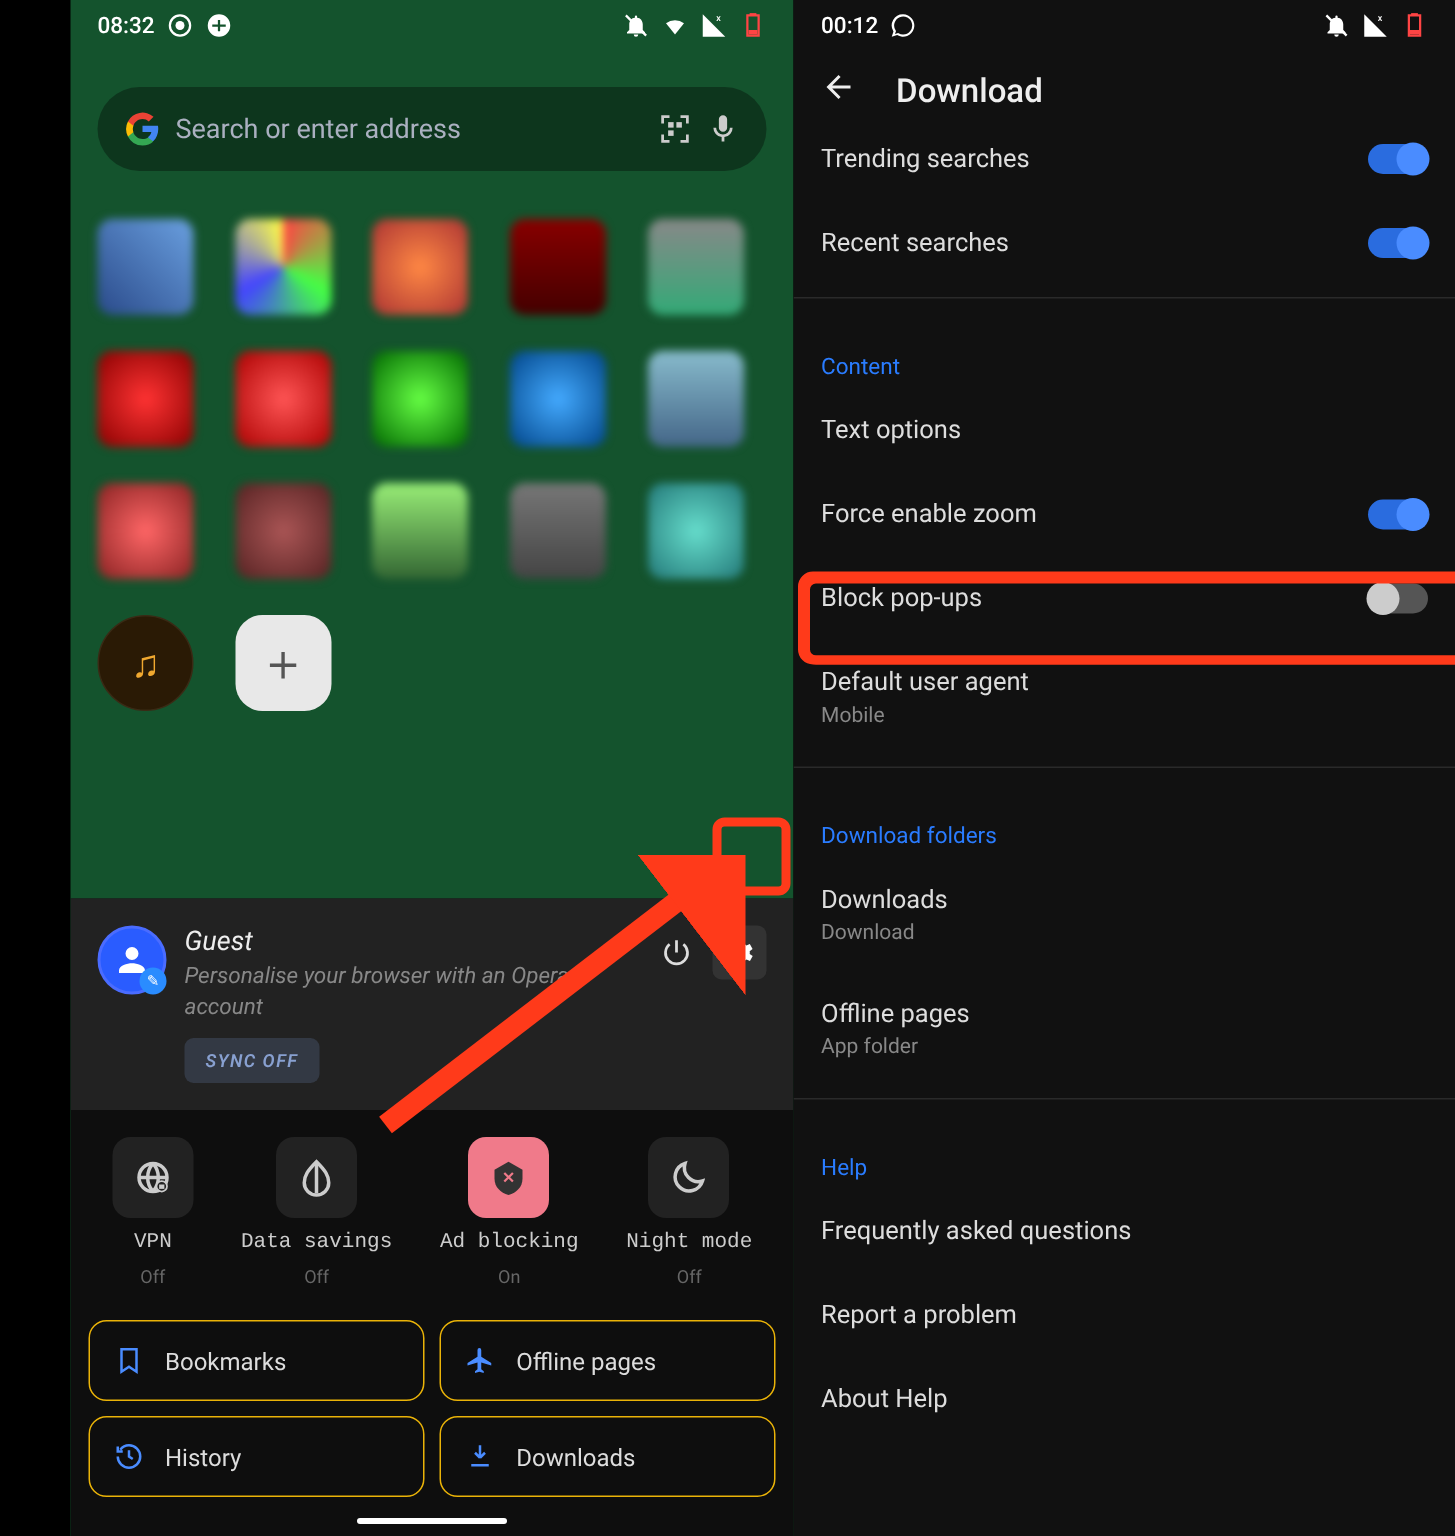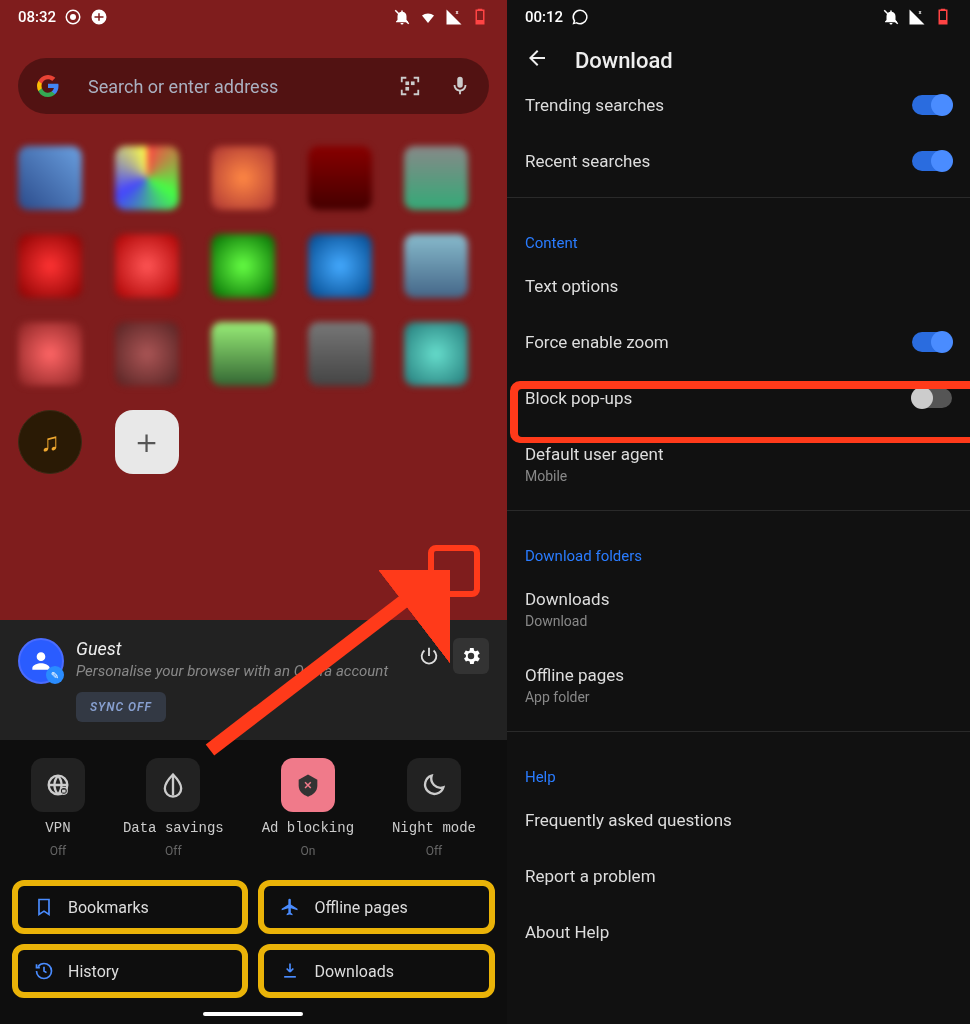--- a/index.html
+++ b/index.html
@@ -1,27 +1,27 @@
 <!DOCTYPE html>
 <html><head>
 <meta charset="utf-8">
 <style>
 * { margin: 0; padding: 0; box-sizing: border-box; font-family: -apple-system, Roboto, sans-serif; }
 body { width: 970px; height: 1024px; display: flex; background: #000; overflow: hidden; }
 .screen { height: 1024px; position: relative; overflow: hidden; }
-.screen-left { width: 531px; background: #7f1d1d; }
+.screen-left { width: 531px; background: #14532d; margin-left: 47px; }
 .screen-right { width: 485px; background: #111; }
 
 
 .status-bar { height: 34px; display: flex; align-items: center; justify-content: space-between; padding: 0 18px; color: #fff; font-size: 15px; font-weight: 500; }
 .status-left, .status-right { display: flex; align-items: center; gap: 8px; }
 .status-right svg { width: 18px; height: 18px; }
 
 
-.search-bar { margin: 24px 18px 8px; height: 56px; background: rgba(0,0,0,0.35); border-radius: 28px; display: flex; align-items: center; padding: 0 18px; gap: 28px; }
+.search-bar { margin: 24px 18px 8px; height: 56px; background: rgba(0,0,0,0.35); border-radius: 28px; display: flex; align-items: center; padding: 0 18px; gap: 10px; }
 .search-bar input { flex: 1; background: transparent; border: none; color: #aab0c0; font-size: 18px; outline: none; }
 .search-bar input::placeholder { color: #aab0c0; }
 
 
 .speed-dial { padding: 24px 18px 0; display: grid; grid-template-columns: repeat(5, 1fr); gap: 24px 12px; }
 .dial { width: 64px; height: 64px; border-radius: 10px; filter: blur(3px); image-rendering: pixelated; }
 .dial-music { width: 64px; height: 64px; border-radius: 32px; background: #2a1a05; border: 1px solid #3a2a15; display: flex; align-items: center; justify-content: center; color: #f0a830; font-size: 26px; filter: none; }
 .dial-add { width: 64px; height: 64px; border-radius: 18px; background: #e8e8e8; display: flex; align-items: center; justify-content: center; color: #555; font-size: 34px; filter: none; }
 
 
@@ -39,21 +39,21 @@
 .sync-badge { display: inline-block; background: #333944; color: #88a0d0; font-size: 12px; font-weight: 600; letter-spacing: 1px; padding: 8px 14px; border-radius: 6px; margin-top: 10px; }
 
 .feature-row { display: flex; justify-content: space-around; padding: 18px 12px 22px; }
 .feature { display: flex; flex-direction: column; align-items: center; gap: 8px; }
 .feature-icon { width: 54px; height: 54px; border-radius: 12px; background: #222; display: flex; align-items: center; justify-content: center; color: #ccc; }
 .feature-icon.active { background: #f07a8a; color: #000; }
 .feature-label { color: #ccc; font-size: 14px; font-family: Liberation Mono, monospace; }
 .feature-state { color: #666; font-size: 12px; }
 
 .button-grid { display: grid; grid-template-columns: 1fr 1fr; gap: 10px; padding: 0 12px 14px; }
-.grid-btn { height: 54px; border: 6px solid #eab308; border-radius: 12px; display: flex; align-items: center; gap: 14px; padding: 0 16px; color: #4a8cff; font-size: 16px; }
+.grid-btn { height: 54px; border: 1px solid #eab308; border-radius: 12px; display: flex; align-items: center; gap: 14px; padding: 0 16px; color: #4a8cff; font-size: 16px; }
 .grid-btn span.label { color: #ddd; }
 
 .home-indicator { width: 100px; height: 4px; background: #fff; border-radius: 2px; margin: 0 auto 8px; }
 
 
 .header { display: flex; align-items: center; gap: 26px; padding: 12px 18px 16px; }
 .back-arrow { color: #eee; font-size: 22px; }
 .header-title { color: #eee; font-size: 22px; font-weight: 500; }
 
 .settings-list { }

